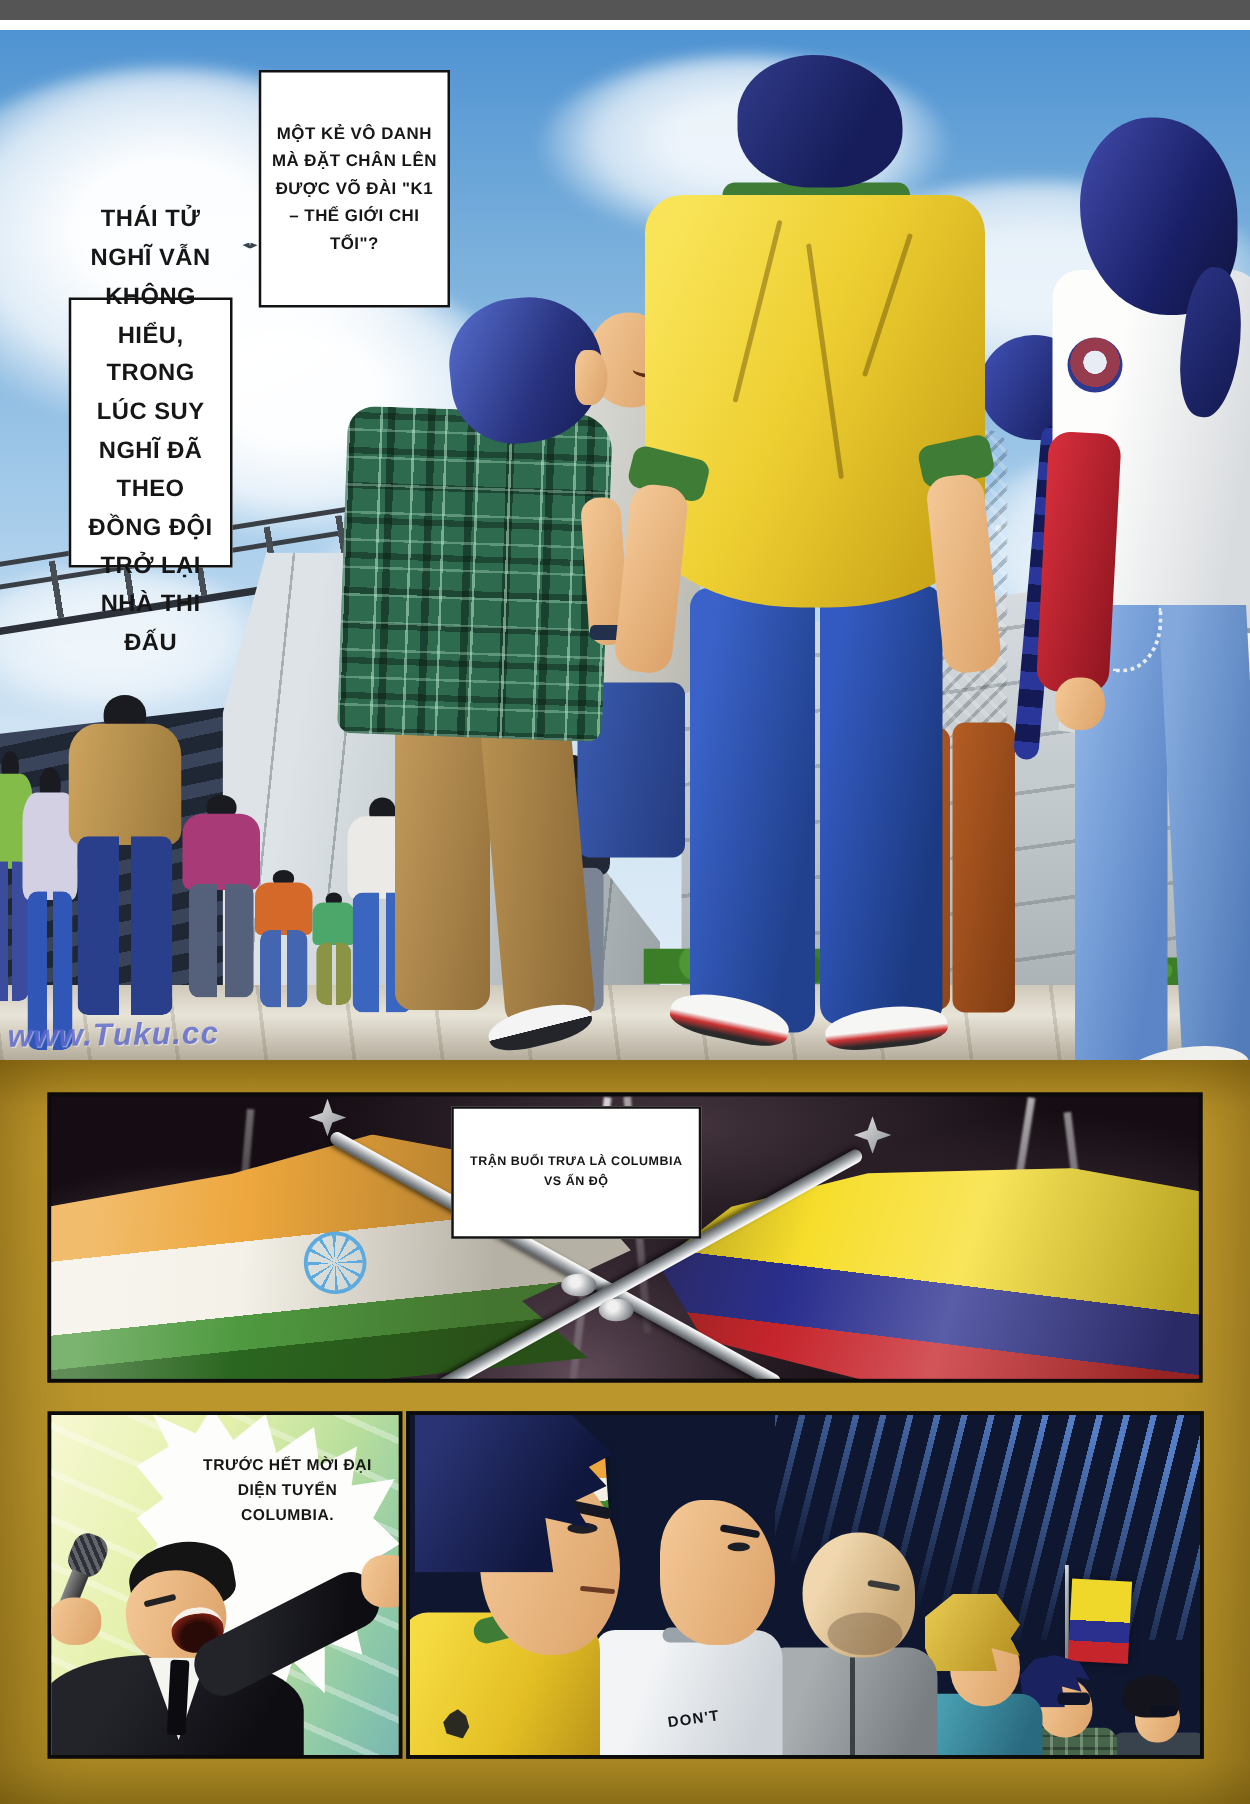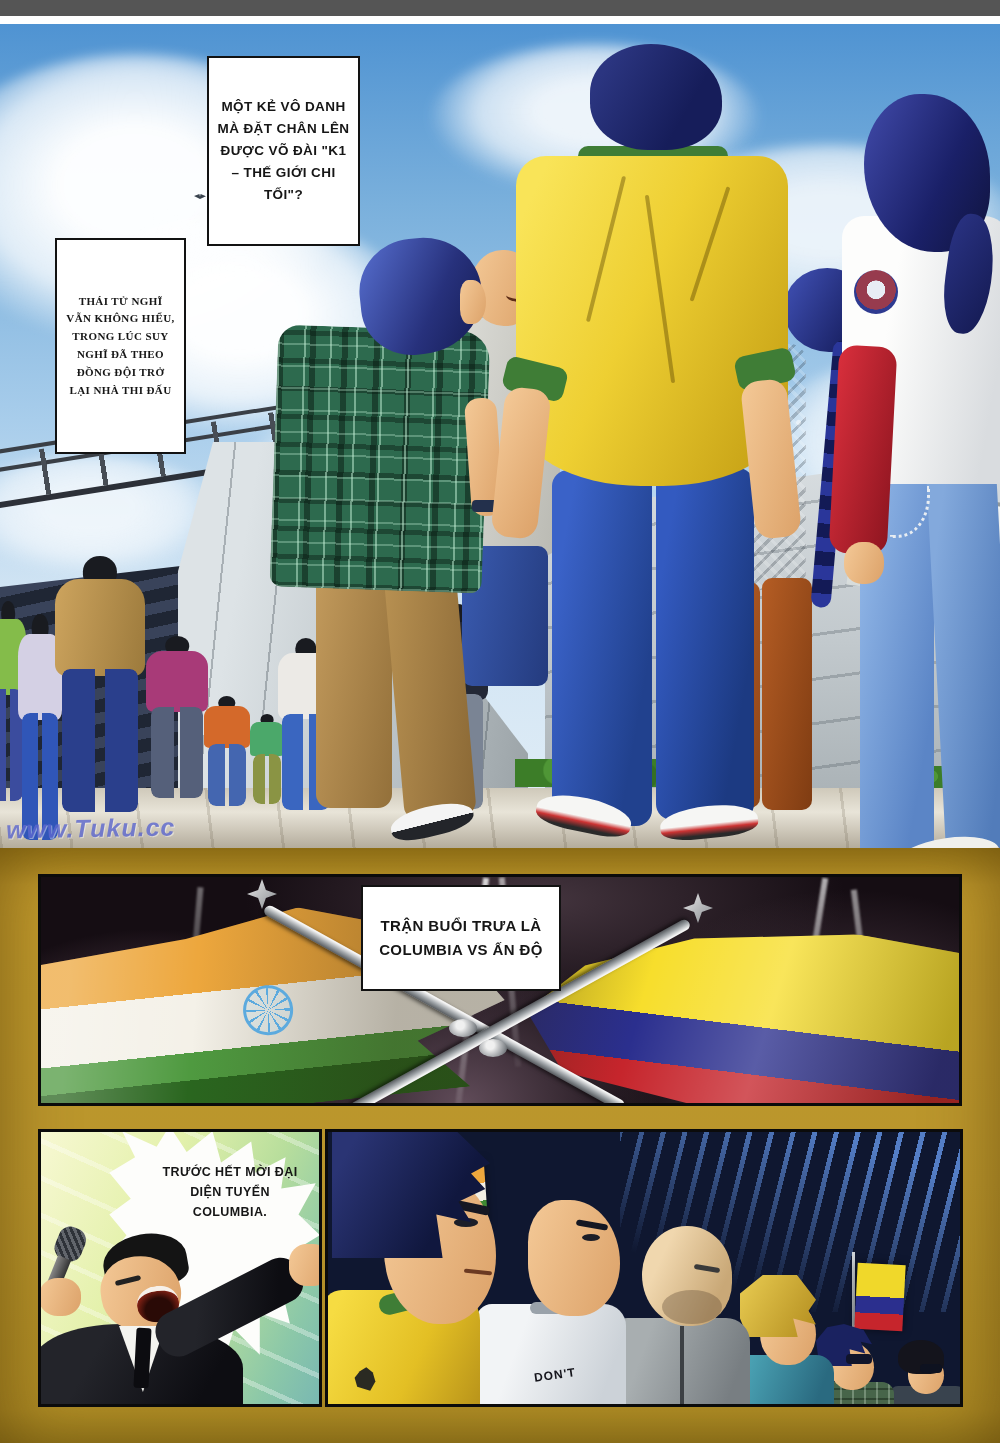--- a/index.html
+++ b/index.html
@@ -158,21 +158,21 @@
     border:3px dotted #e8edf2; border-top:none; border-left:none; border-radius:0 0 80% 0; }
   .wj-shoe { position:absolute; left:58px; top:744px; width:104px; height:38px;
     background:linear-gradient(180deg,#f0f0ec 40%,#e0862a 60%,#8a4a12 92%); border-radius:50% 50% 38% 38%; transform:rotate(-8deg); }
 
   
   .bubble { position:absolute; background:#fff; border:2px solid #121212; display:flex;
     align-items:center; justify-content:center; text-align:center; color:#161616;
     font-weight:700; letter-spacing:.4px; line-height:1.62; padding:10px 8px; z-index:40; }
   .bubble .tx { width:100%; }
   .b1 { left:207px; top:32px;  width:153px; height:190px; font-size:13.5px; }
-  .b2 { left:55px;  top:214px; width:131px; height:216px; font-size:11px;font-family:Liberation Serif, serif; }
+  .b2 { left:55px;  top:214px; width:131px; height:216px; font-size:19px; }
 
   .watermark { position:absolute; left:6px; top:790px; z-index:45; font-size:25px; font-weight:700;
     font-style:italic; color:#5d68cf; opacity:.8; transform:rotate(-1deg); letter-spacing:1px;
     text-shadow:1px 1px 0 rgba(255,255,255,.55); }
 
   
   .gold { position:absolute; left:0; top:832px; width:1000px; height:611px;
     background:linear-gradient(180deg,#a7841d 0%,#c19a2c 6%,#b9952c 55%,#ac8a24 92%,#8f741a 100%);
     box-shadow:inset 0 0 70px rgba(70,45,0,.55); }
 
@@ -216,21 +216,21 @@
   .pole.pb { left:648px; top:40px; width:386px; transform:rotate(151deg); transform-origin:0 50%; }
   .spear { position:absolute; width:30px; height:30px; z-index:3;
     background:linear-gradient(135deg,#e8e8e8,#8a8e92);
     clip-path:polygon(50% 0,63% 37%,100% 50%,63% 63%,50% 100%,37% 63%,0 50%,37% 37%); }
   .spear.sa { left:206px; top:2px; }
   .spear.sb { left:642px; top:16px; }
   .ring { position:absolute; width:28px; height:18px; border-radius:50%; z-index:4;
     background:radial-gradient(circle at 40% 35%,#f0f0f0 20%,#8c9094 70%,#4a4e52); }
   .ring.r1 { left:408px; top:142px; }
   .ring.r2 { left:438px; top:162px; }
-  .b3 { left:320px; top:8px; width:200px; height:106px; font-size:15px; z-index:5; }
+  .b3 { left:320px; top:8px; width:200px; height:106px; font-size:10px; z-index:5; }
 
   
   .panel-ann { left:38px; top:1113px; width:284px; height:278px;
     background:linear-gradient(115deg,#f7f8d2 0%,#e4f1ac 35%,#b8de9c 62%,#8cc8a8 85%,#79b8b2 100%); }
   .rays { position:absolute; inset:0; opacity:.5;
     background:repeating-linear-gradient(24deg,rgba(255,255,255,.65) 0 5px,transparent 5px 34px); }
   .burst { position:absolute; left:64px; top:-6px; width:215px; height:260px; background:#fdfdfb; z-index:2;
     clip-path:polygon(2% 18%,14% 12%,8% 2%,24% 8%,30% 0,38% 10%,50% 2%,54% 14%,68% 6%,70% 18%,84% 12%,82% 24%,98% 22%,90% 34%,100% 42%,88% 48%,96% 60%,82% 62%,86% 76%,72% 72%,72% 88%,60% 78%,54% 94%,46% 80%,34% 92%,32% 76%,18% 84%,22% 68%,8% 70%,14% 56%,0 52%,10% 42%,2% 34%,12% 28%); }
   .b4 { left:108px; top:10px; width:162px; height:100px; background:transparent; border:none; z-index:3; font-size:12.5px; }
 

